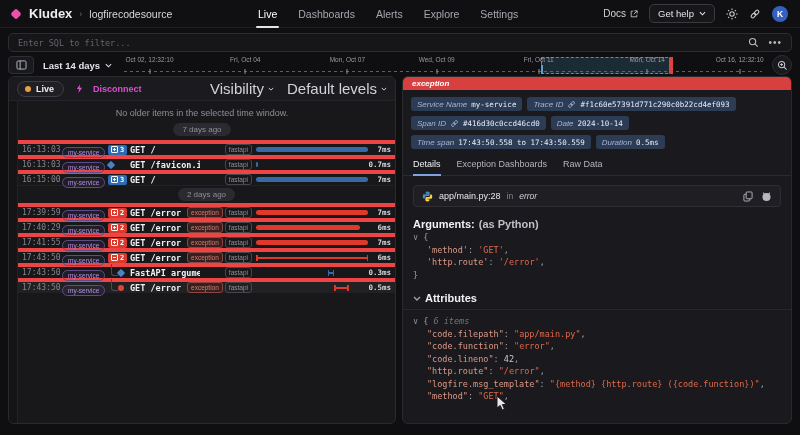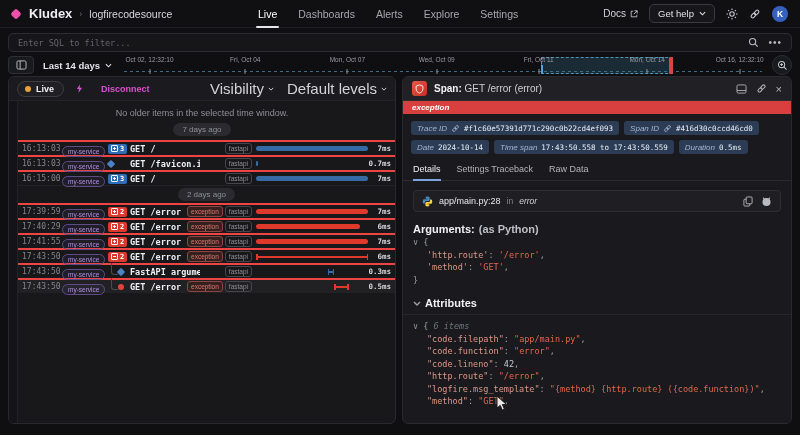--- a/index.html
+++ b/index.html
@@ -50,29 +50,29 @@
   .zoom-btn { width:20px; height:20px; border:1px solid #2e2e34; border-radius:50%; background:#191a1d;
               display:flex; align-items:center; justify-content:center; color:#c9c9d1; flex:none; }
 
   
   .live-panel { position:absolute; top:76px; left:8px; width:388px; bottom:11px; background:#18181b;
                 border:1px solid #292a2e; border-radius:6px; overflow:hidden; }
   .lp-header { height:24px; border-bottom:1px solid #242428; display:flex; align-items:center; padding:0 8px; gap:12px; background:#1b1b1f; }
   .live-pill { display:flex; align-items:center; gap:5px; border:1px solid #3d3d44; border-radius:10px;
                padding:2px 9px 2px 7px; font-size:9px; font-weight:bold; color:#efeff3; background:#1f1f24; }
   .live-dot { width:6px; height:6px; border-radius:50%; background:#e8a23c; }
-  .disconnect { display:flex; align-items:center; gap:18px; font-size:9px; font-weight:bold; color:#d94fd1; }
+  .disconnect { display:flex; align-items:center; gap:10px; font-size:9px; font-weight:bold; color:#d94fd1; }
   .lp-right { margin-left:auto; display:flex; gap:13px; }
   .lp-drop { display:flex; align-items:center; gap:4px; font-size:15px; color:#d2d2d8; }
   .gutter { position:absolute; left:0; top:24px; bottom:0; width:9px; background:#141416; border-right:1px solid #232327; }
   .empty-msg { text-align:center; font-size:9px; color:#8e8e96; margin-top:7px; }
   .time-pill { display:block; width:max-content; margin:5px auto 4px; background:#2a2a30; color:#8f8f97;
                font-size:8px; padding:2px 9px; border-radius:9px; }
   .rows { margin-left:9px; }
-  .trow { height:15px; display:flex; align-items:center; border-top:2px solid #ef4444; padding-left:4px; }
+  .trow { height:15px; display:flex; align-items:center; border-top:4px solid #ef4444; padding-left:4px; }
   .trow.selected { background:rgba(255,255,255,0.045); }
   .prow { border-top:1px solid #222226; height:18px; display:flex; align-items:center; justify-content:center; }
   .prow .time-pill { margin:0 auto; }
   .c-time { width:40px; flex:none; font-family:"DejaVu Sans Mono",monospace; font-size:8px; color:#84848d; }
   .c-svc { width:46px; flex:none; }
   .svc-badge { font-size:6.5px; color:#b18ee2; border:1px solid #5f4b86; border-radius:7px; padding:1px 5px;
                background:rgba(120,90,170,0.08); }
   .c-marker { width:22px; flex:none; display:flex; align-items:center; position:relative; }
   .c-marker.child { padding-left:10px; }
   .c-marker.child::before { content:''; position:absolute; left:3px; top:-6px; width:6px; height:11px;
@@ -438,43 +438,27 @@
         </span>
     <span class="c-bar">
           <span class="bar red thin" style="left: 70%; width: 13%;"></span>
         </span>
     <span class="c-dur">0.5ms</span>
   </div>
     </div>
 </div>
 
 <div class="detail-panel">
-  <div class="d-header">
-    <span class="err-ic">
-      <svg width="9" height="10" viewBox="0 0 12 13" fill="none" stroke="#fff" stroke-width="1.2">
-          <path d="M6 1 L10.5 2.8 V6.2 C10.5 9.2 8.4 11.2 6 12 C3.6 11.2 1.5 9.2 1.5 6.2 V2.8 Z"></path>
-        </svg>
-    </span>
-    <span class="d-title"><b>Span:</b> <span>GET /error (error)</span></span>
-    <div class="d-icons">
-      <svg width="11" height="10" viewBox="0 0 12 11" stroke="currentColor" fill="none" stroke-width="1">
-          <rect x="1" y="1" width="10" height="9" rx="1.5"></rect>
-          <path d="M1 7.2 H11"></path>
-        </svg>
-      <svg width="11" height="11" viewBox="0 0 12 12" stroke="currentColor" fill="none" stroke-width="1.1">
-          <g transform="rotate(-45 6 6)">
-            <rect x="1.2" y="4.4" width="5.2" height="3.2" rx="1.6"></rect>
-            <rect x="5.6" y="4.4" width="5.2" height="3.2" rx="1.6"></rect>
-          </g>
-        </svg>
-      <span class="xclose">×</span>
-    </div>
-  </div>
   <div class="banner">exception</div>
   <div class="chips" id="chips">
+      <span class="chip">
+    <span class="chip-label">Service Name</span>
+
+    <span class="chip-value">my-service</span>
+  </span>
       <span class="chip">
     <span class="chip-label">Trace ID</span>
     <svg class="chain" width="9" height="9" viewBox="0 0 12 12" stroke="currentColor" fill="none" stroke-width="1.2">
           <g transform="rotate(-45 6 6)">
             <rect x="1.2" y="4.4" width="5.2" height="3.2" rx="1.6"></rect>
             <rect x="5.6" y="4.4" width="5.2" height="3.2" rx="1.6"></rect>
           </g>
         </svg>
     <span class="chip-value">#f1c60e57391d771c290c0b22cd4ef093</span>
   </span>
@@ -499,21 +483,21 @@
     <span class="chip-value">17:43:50.558 to 17:43:50.559</span>
   </span>
       <span class="chip">
     <span class="chip-label">Duration</span>
 
     <span class="chip-value">0.5ms</span>
   </span>
     </div>
   <div class="d-tabs" id="d-tabs">
       <span class="d-tab active">Details</span>
-      <span class="d-tab">Settings Traceback</span>
+      <span class="d-tab">Exception Dashboards</span>
       <span class="d-tab">Raw Data</span>
     </div>
   <div class="d-content">
     <div class="codecard">
       <svg width="11" height="11" viewBox="0 0 12 12">
           <path d="M6 0.5 C3.8 0.5 4 1.6 4 1.6 V3 H6.2 V3.5 H2.4 C2.4 3.5 0.8 3.3 0.8 5.9 C0.8 8.4 2.2 8.3 2.2 8.3 H3.2 V6.8 C3.2 6.8 3.1 5.4 4.6 5.4 H7 C7 5.4 8.3 5.4 8.3 4.1 V1.8 C8.3 1.8 8.5 0.5 6 0.5 Z" fill="#4b8bbe"></path>
           <path d="M6 11.5 C8.2 11.5 8 10.4 8 10.4 V9 H5.8 V8.5 H9.6 C9.6 8.5 11.2 8.7 11.2 6.1 C11.2 3.6 9.8 3.7 9.8 3.7 H8.8 V5.2 C8.8 5.2 8.9 6.6 7.4 6.6 H5 C5 6.6 3.7 6.6 3.7 7.9 V10.2 C3.7 10.2 3.5 11.5 6 11.5 Z" fill="#ffd43b"></path>
         </svg>
       <span class="file">app/main.py:28</span>
       <span class="inword">in</span>
@@ -528,22 +512,22 @@
             <path d="M2.4 3.6 L2.1 1.4 L4.2 2.4 Z M9.6 3.6 L9.9 1.4 L7.8 2.4 Z"></path>
           </svg>
       </div>
     </div>
     <div class="sec-head">
       <span>Arguments:</span>
       <span class="sub">(as Python)</span>
     </div>
     <div class="code" id="args-code">
         <span style="display: block;"><span class="chevg">∨ </span><span class="p">{</span></span>
+        <span class="ind" style="display: block;"><span class="k">'method'</span><span class="p">: </span><span class="s">'GET'</span><span class="p">,</span></span>
         <span class="ind" style="display: block;"><span class="k">'http.route'</span><span class="p">: </span><span class="s">'/error'</span><span class="p">,</span></span>
-        <span class="ind" style="display: block;"><span class="k">'method'</span><span class="p">: </span><span class="s">'GET'</span><span class="p">,</span></span>
         <span class="p" style="display: block;">}</span>
       </div>
     <div class="sec-head">
       <svg class="chev" width="8" height="5" viewBox="0 0 8 5">
           <path d="M1 1 L4 4 L7 1" fill="none" stroke="currentColor" stroke-width="1.4"></path>
         </svg>
       <span>Attributes</span>
     </div>
     <div class="rule"></div>
     <div class="code" id="attrs-code">

